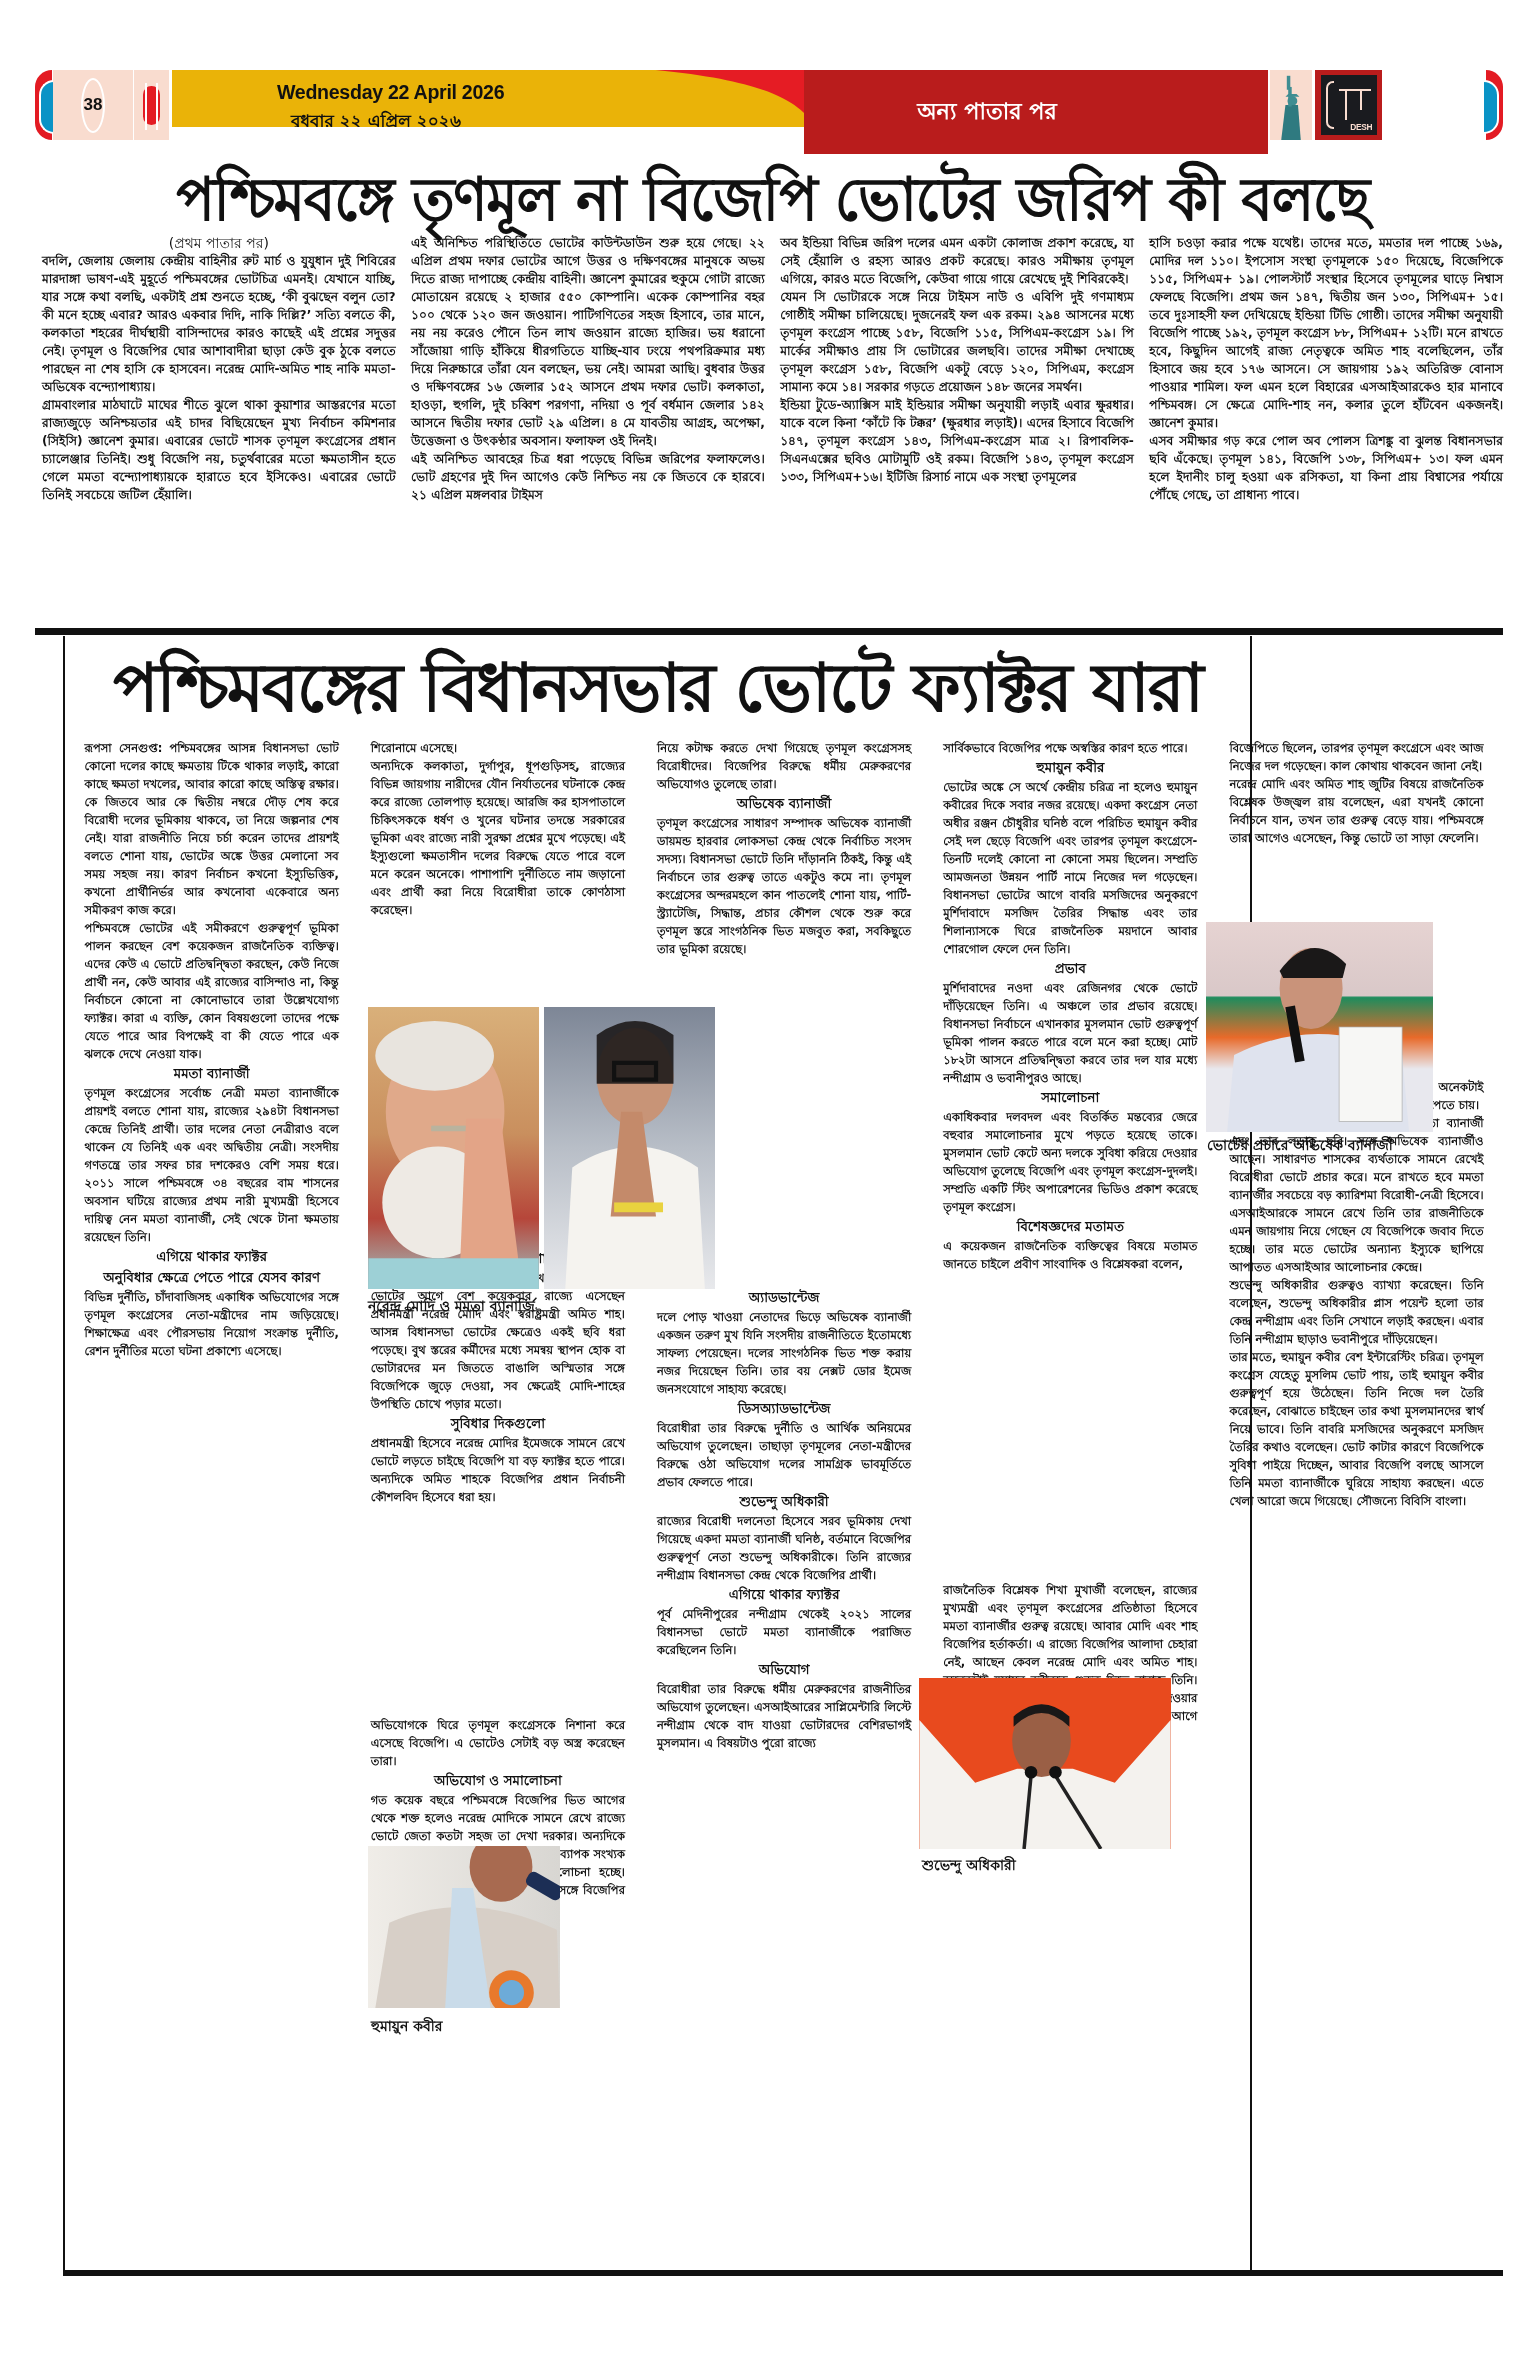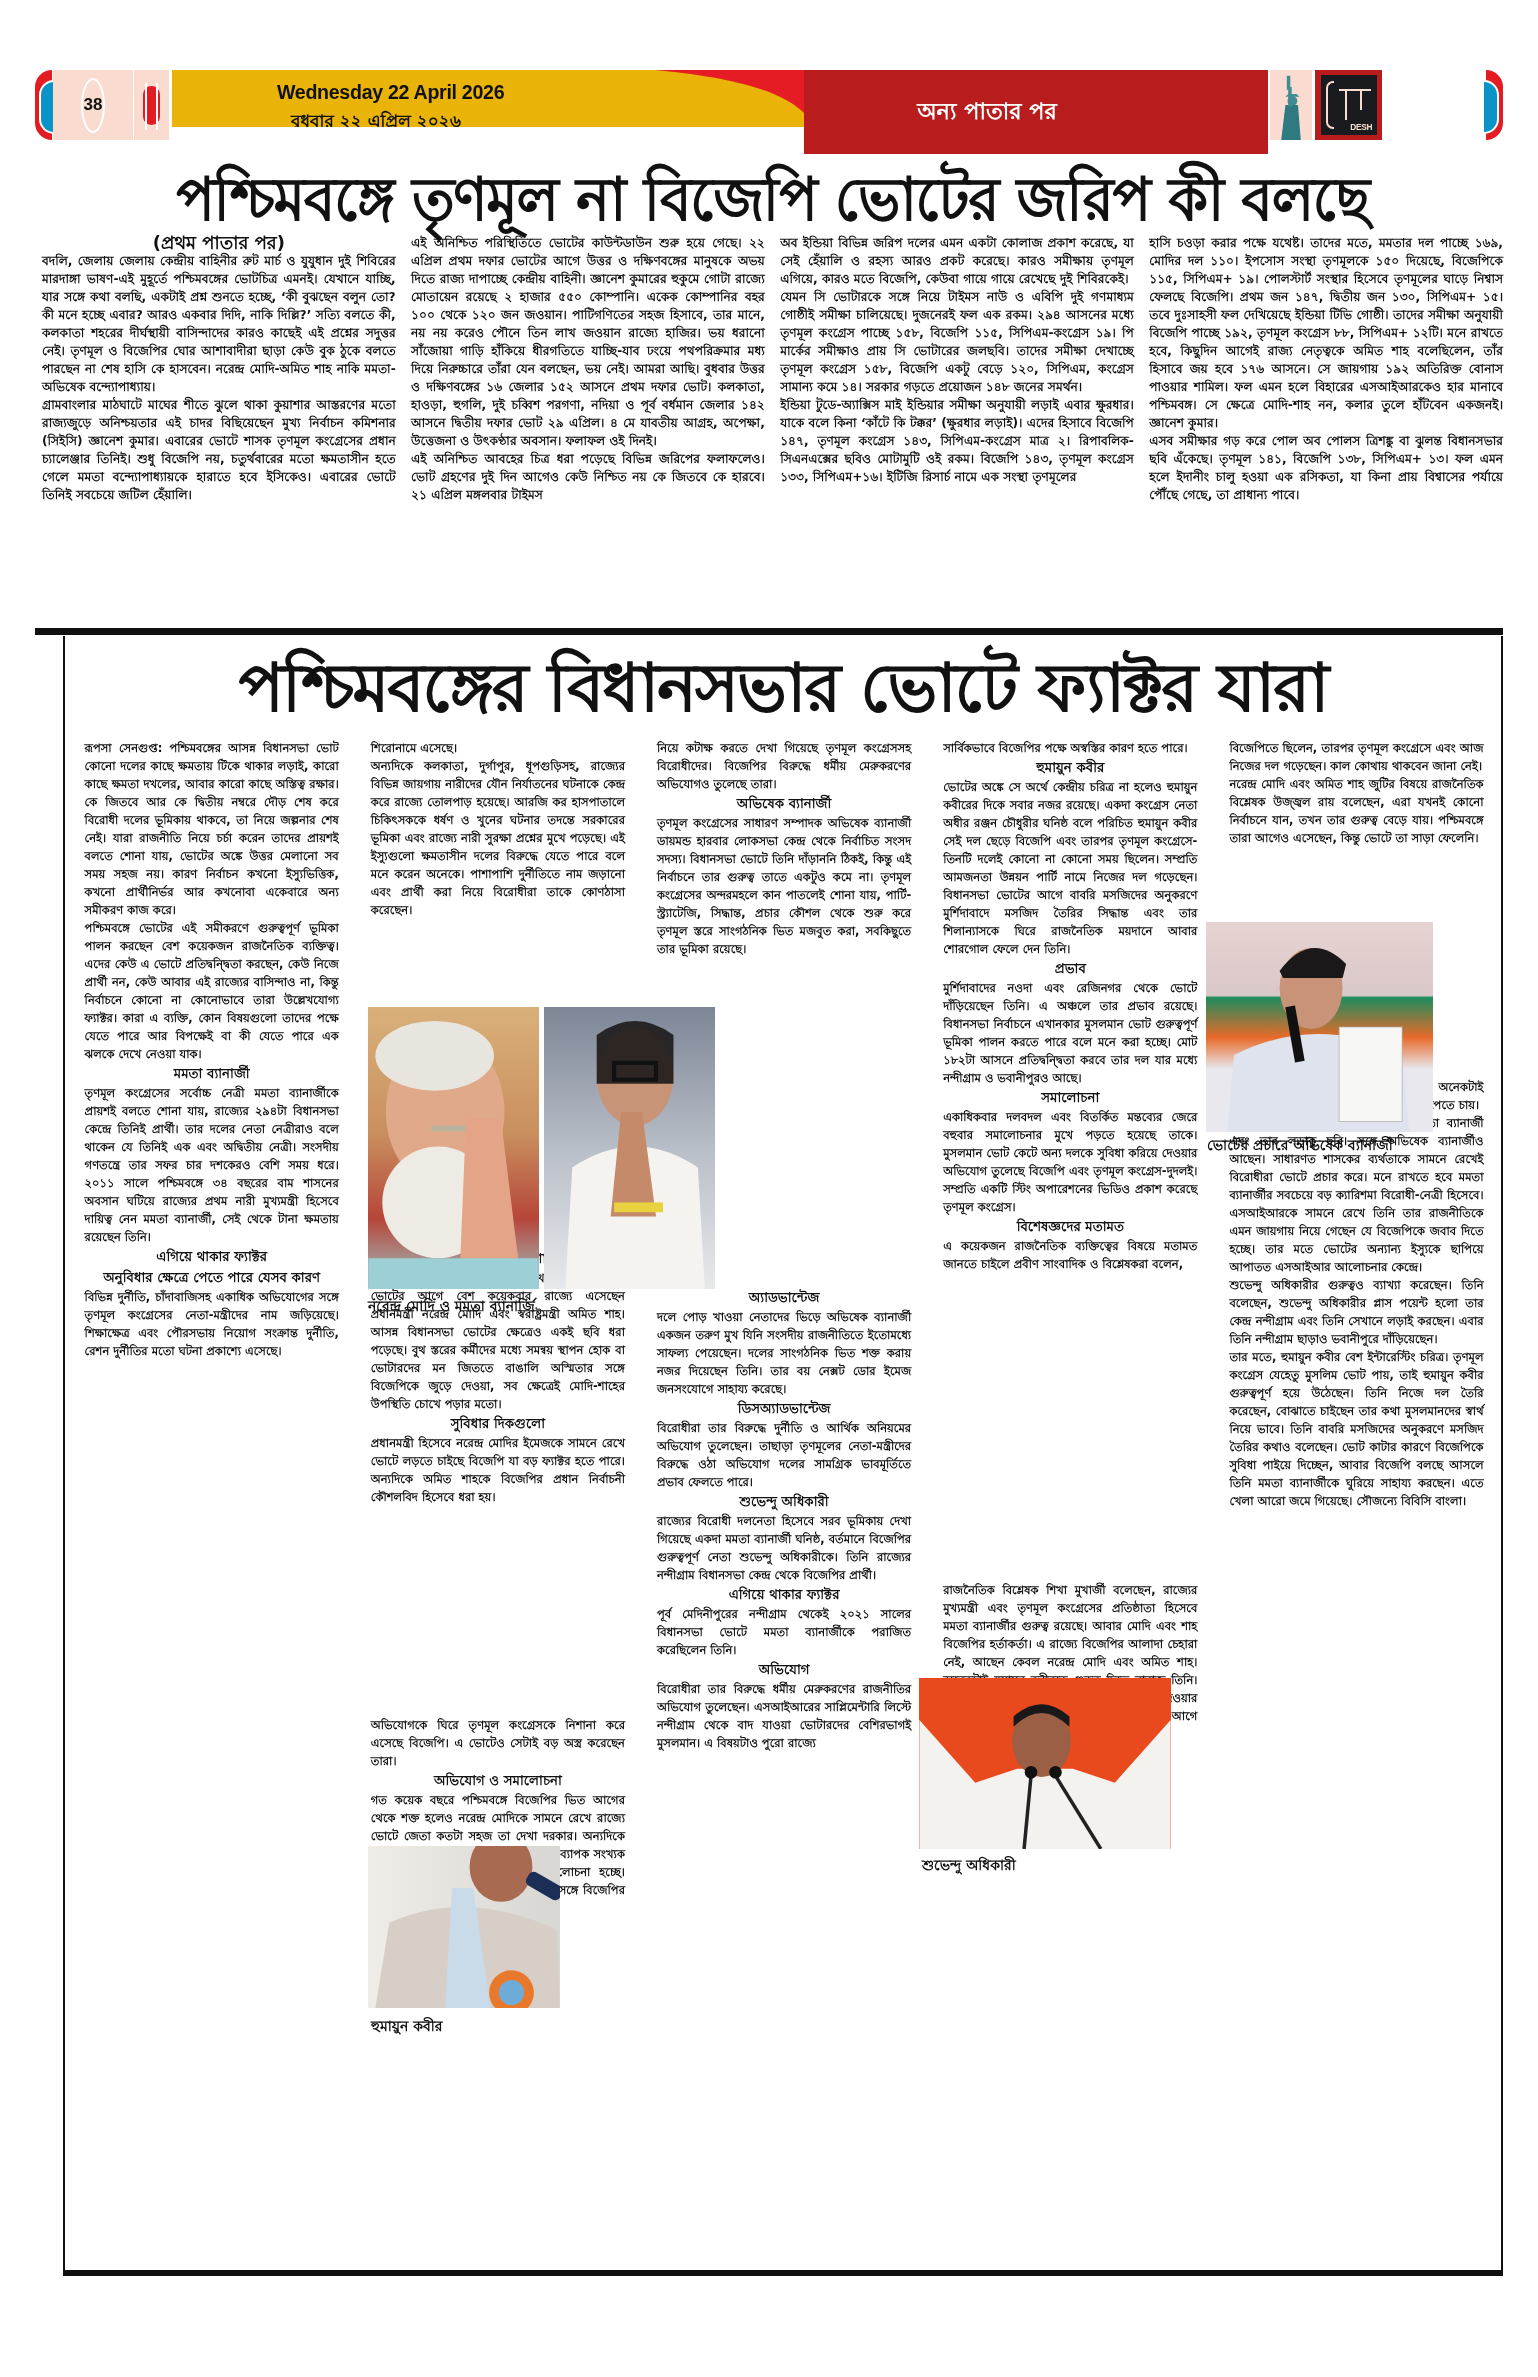--- a/index.html
+++ b/index.html
@@ -31,25 +31,25 @@
   .logo .l2 { position:absolute; left: 18px; top: 14px; width: 32px; height: 5.6px; border-top: 2.8px solid #f9dccf; }
   .logo .l3 { position:absolute; left: 24px; top: 14px; width: 2.8px; height: 31px; background:#f9dccf; }
   .logo .l4 { position:absolute; left: 39px; top: 14px; width: 2.8px; height: 21px; background:#f9dccf; }
   .logo .desh { position:absolute; right: 4.2px; bottom: 2.8px; font-family:"Liberation Sans", sans-serif; font-weight:700; font-size: 8.4px; color:#f9dccf; letter-spacing: -0.3px; }
 
   
   .story1 { position: absolute; left: 42px; top: 161px; width: 1461px; height: 469px; }
   .h1 { text-align: center; font-size: 57px; font-weight: 700; line-height: 77px; letter-spacing: -1.4px; transform: scaleY(1.05); }
   .cols4 { position: absolute; top: 73px; left: 0; width: 1461px; display: grid; grid-template-columns: repeat(4, 1fr); column-gap: 15.4px; }
   .col p { font-size: 12.2px; line-height: 18px; text-align: justify; font-weight: 700; margin-bottom: 0; }
-  .kicker { text-align: center; font-weight: 700; font-size: 18px; line-height: 18px; }
+  .kicker { text-align: center; font-weight: 400; font-size: 14px; line-height: 18px; }
   .rule-heavy { position: absolute; left: 35px; width: 1468px; height: 7px; background: #111; }
 
   
-  .story2 { position: absolute; left: 63px; top: 636px; width: 1440px; height: 1636px; border: 2.1px solid #111; border-top: none; }
+  .story2 { position: absolute; left: 63px; top: 636px; width: 1189px; height: 1636px; border: 2.1px solid #111; border-top: none; }
   .h2 { text-align: center; font-size: 67px; font-weight: 700; line-height: 98px; margin-top: 2.8px; letter-spacing: -2.1px; }
   .cols5 { position: absolute; left: 19.6px; top: 103px; width: 1399px; display: grid; grid-template-columns: repeat(5, 1fr); column-gap: 32px; }
   .cols5 p { font-size: 11.5px; line-height: 18px; text-align: justify; font-weight: 700; }
   .sub { text-align: center; font-weight: 700; font-size: 13.3px; line-height: 21px; }
   .byline { font-weight: 700; }
   .photo { position: absolute; overflow: hidden; }
   .caption { position: absolute; font-weight: 700; font-size: 14px; }
   .bottom-rule { position: absolute; left: 63px; top: 2270px; width: 1440px; height: 5.6px; background: #111; }
 </style>
 </head>

